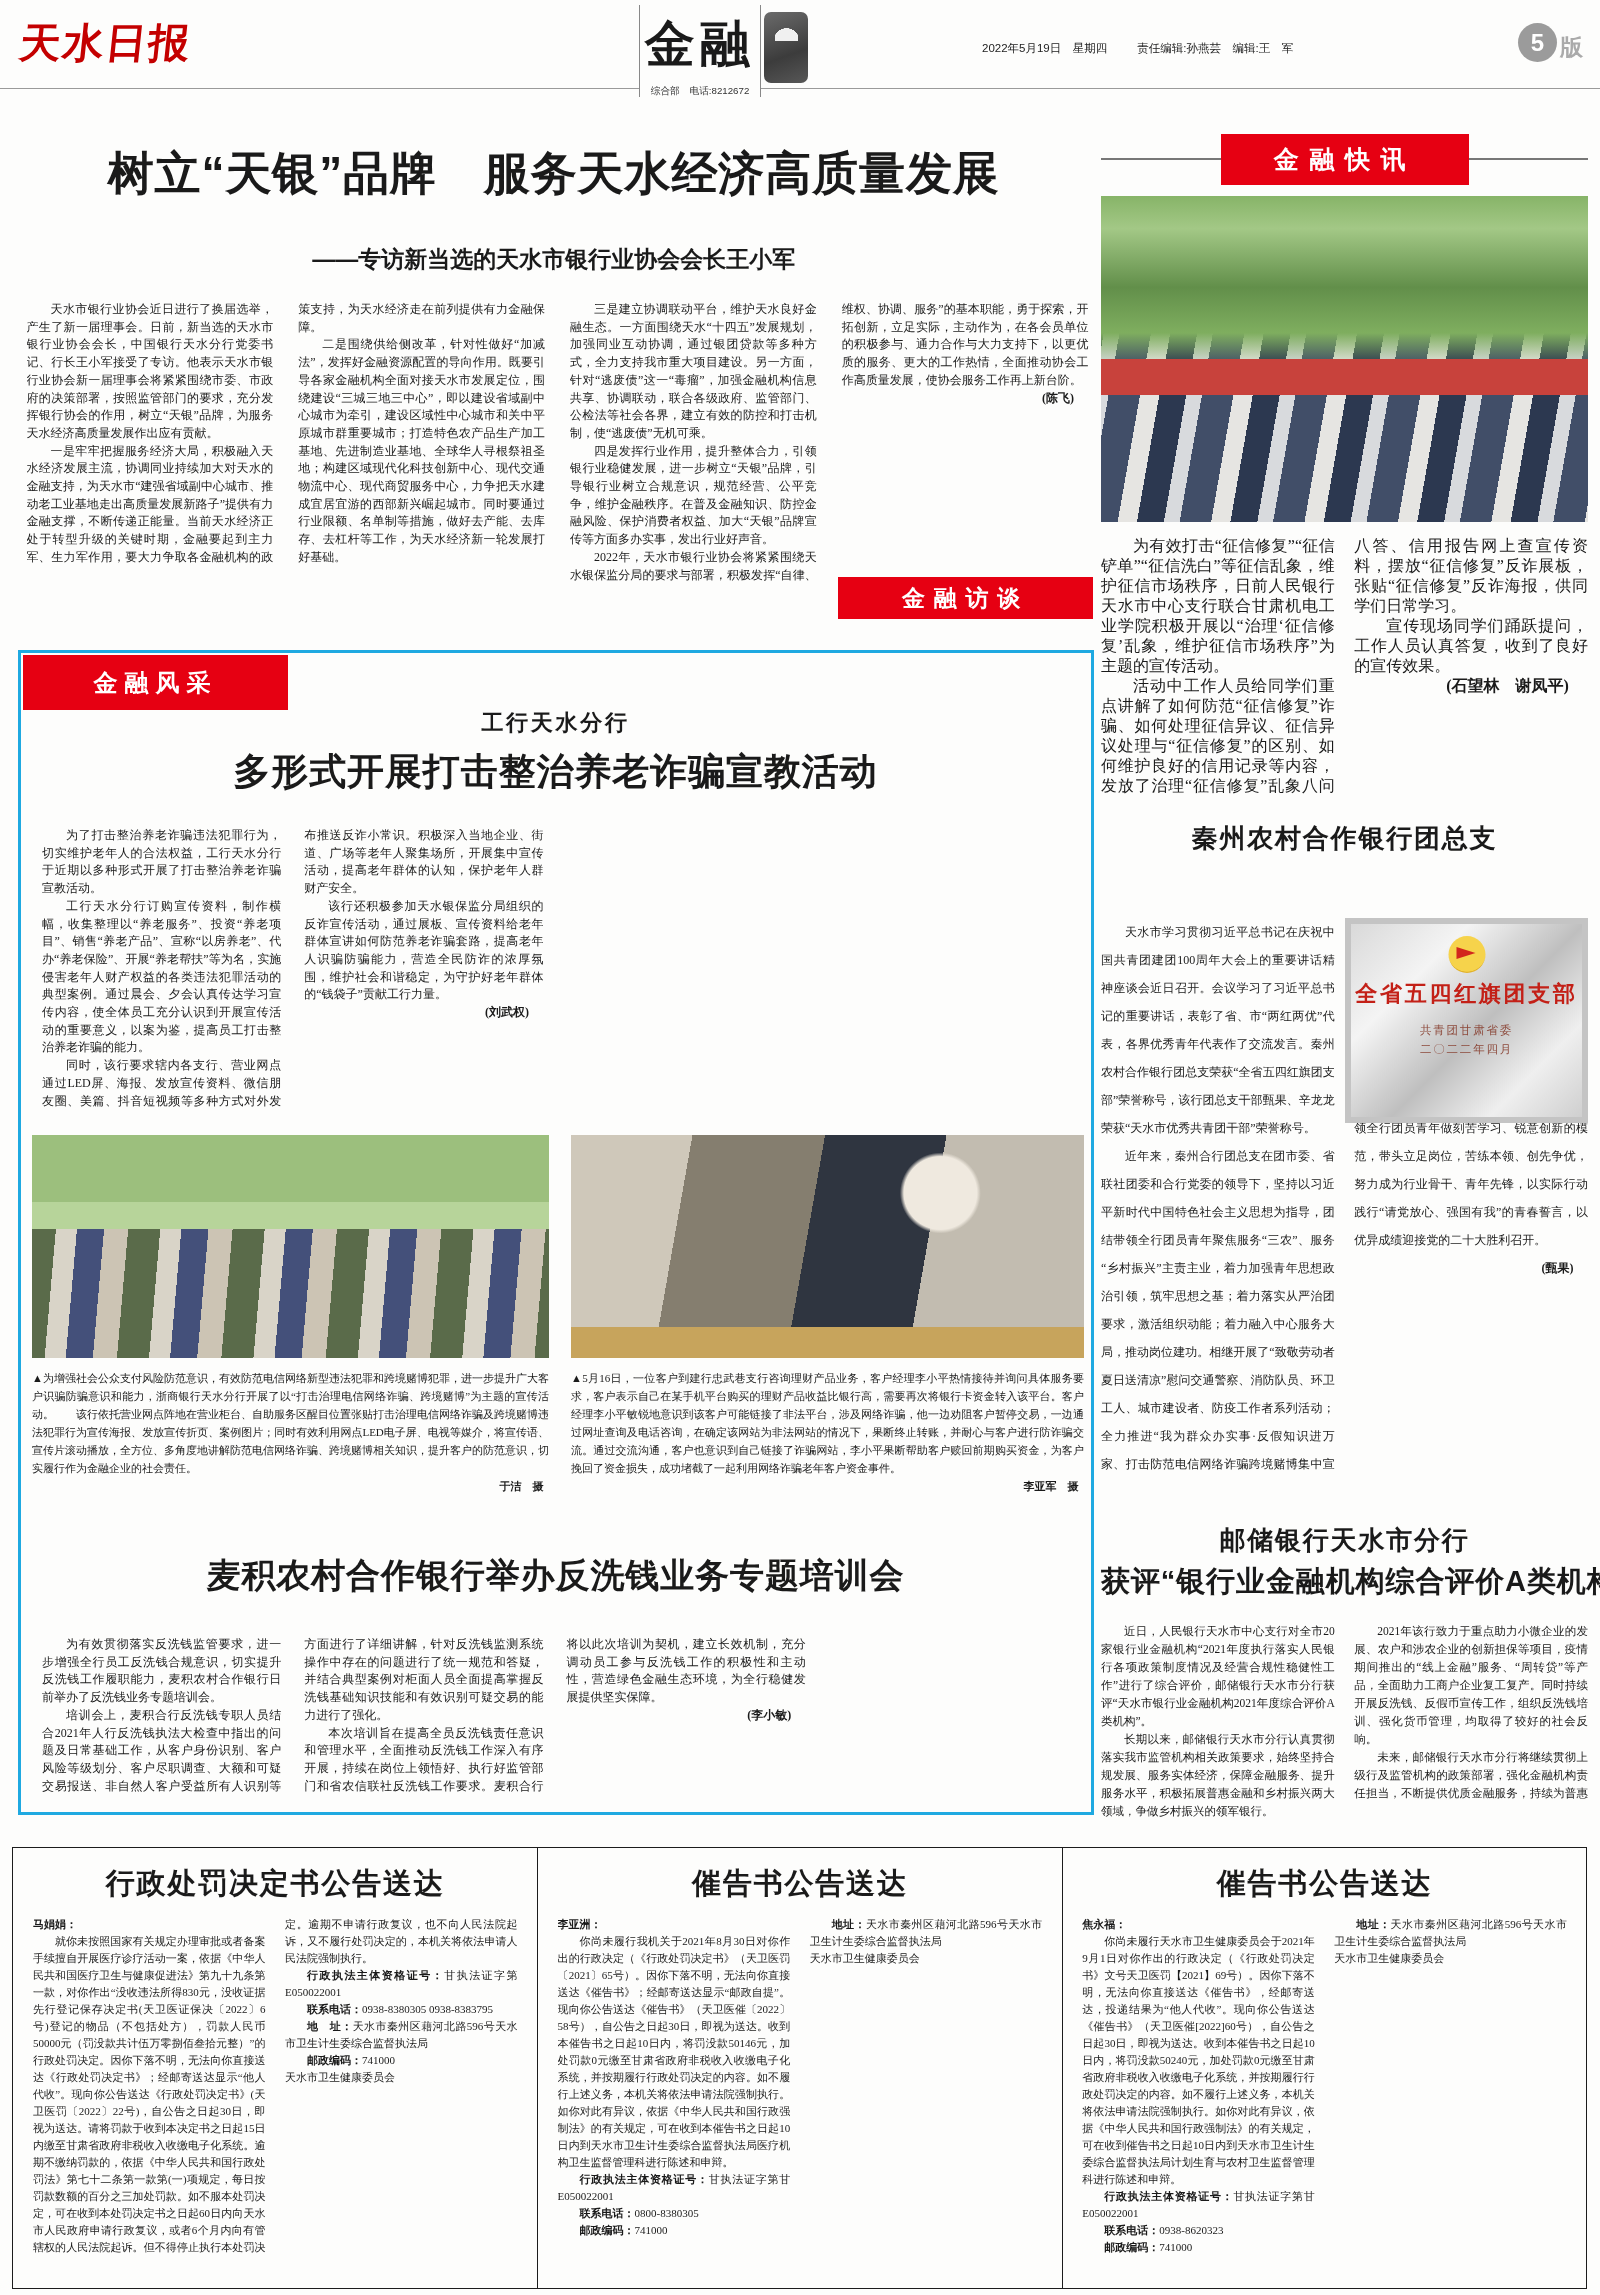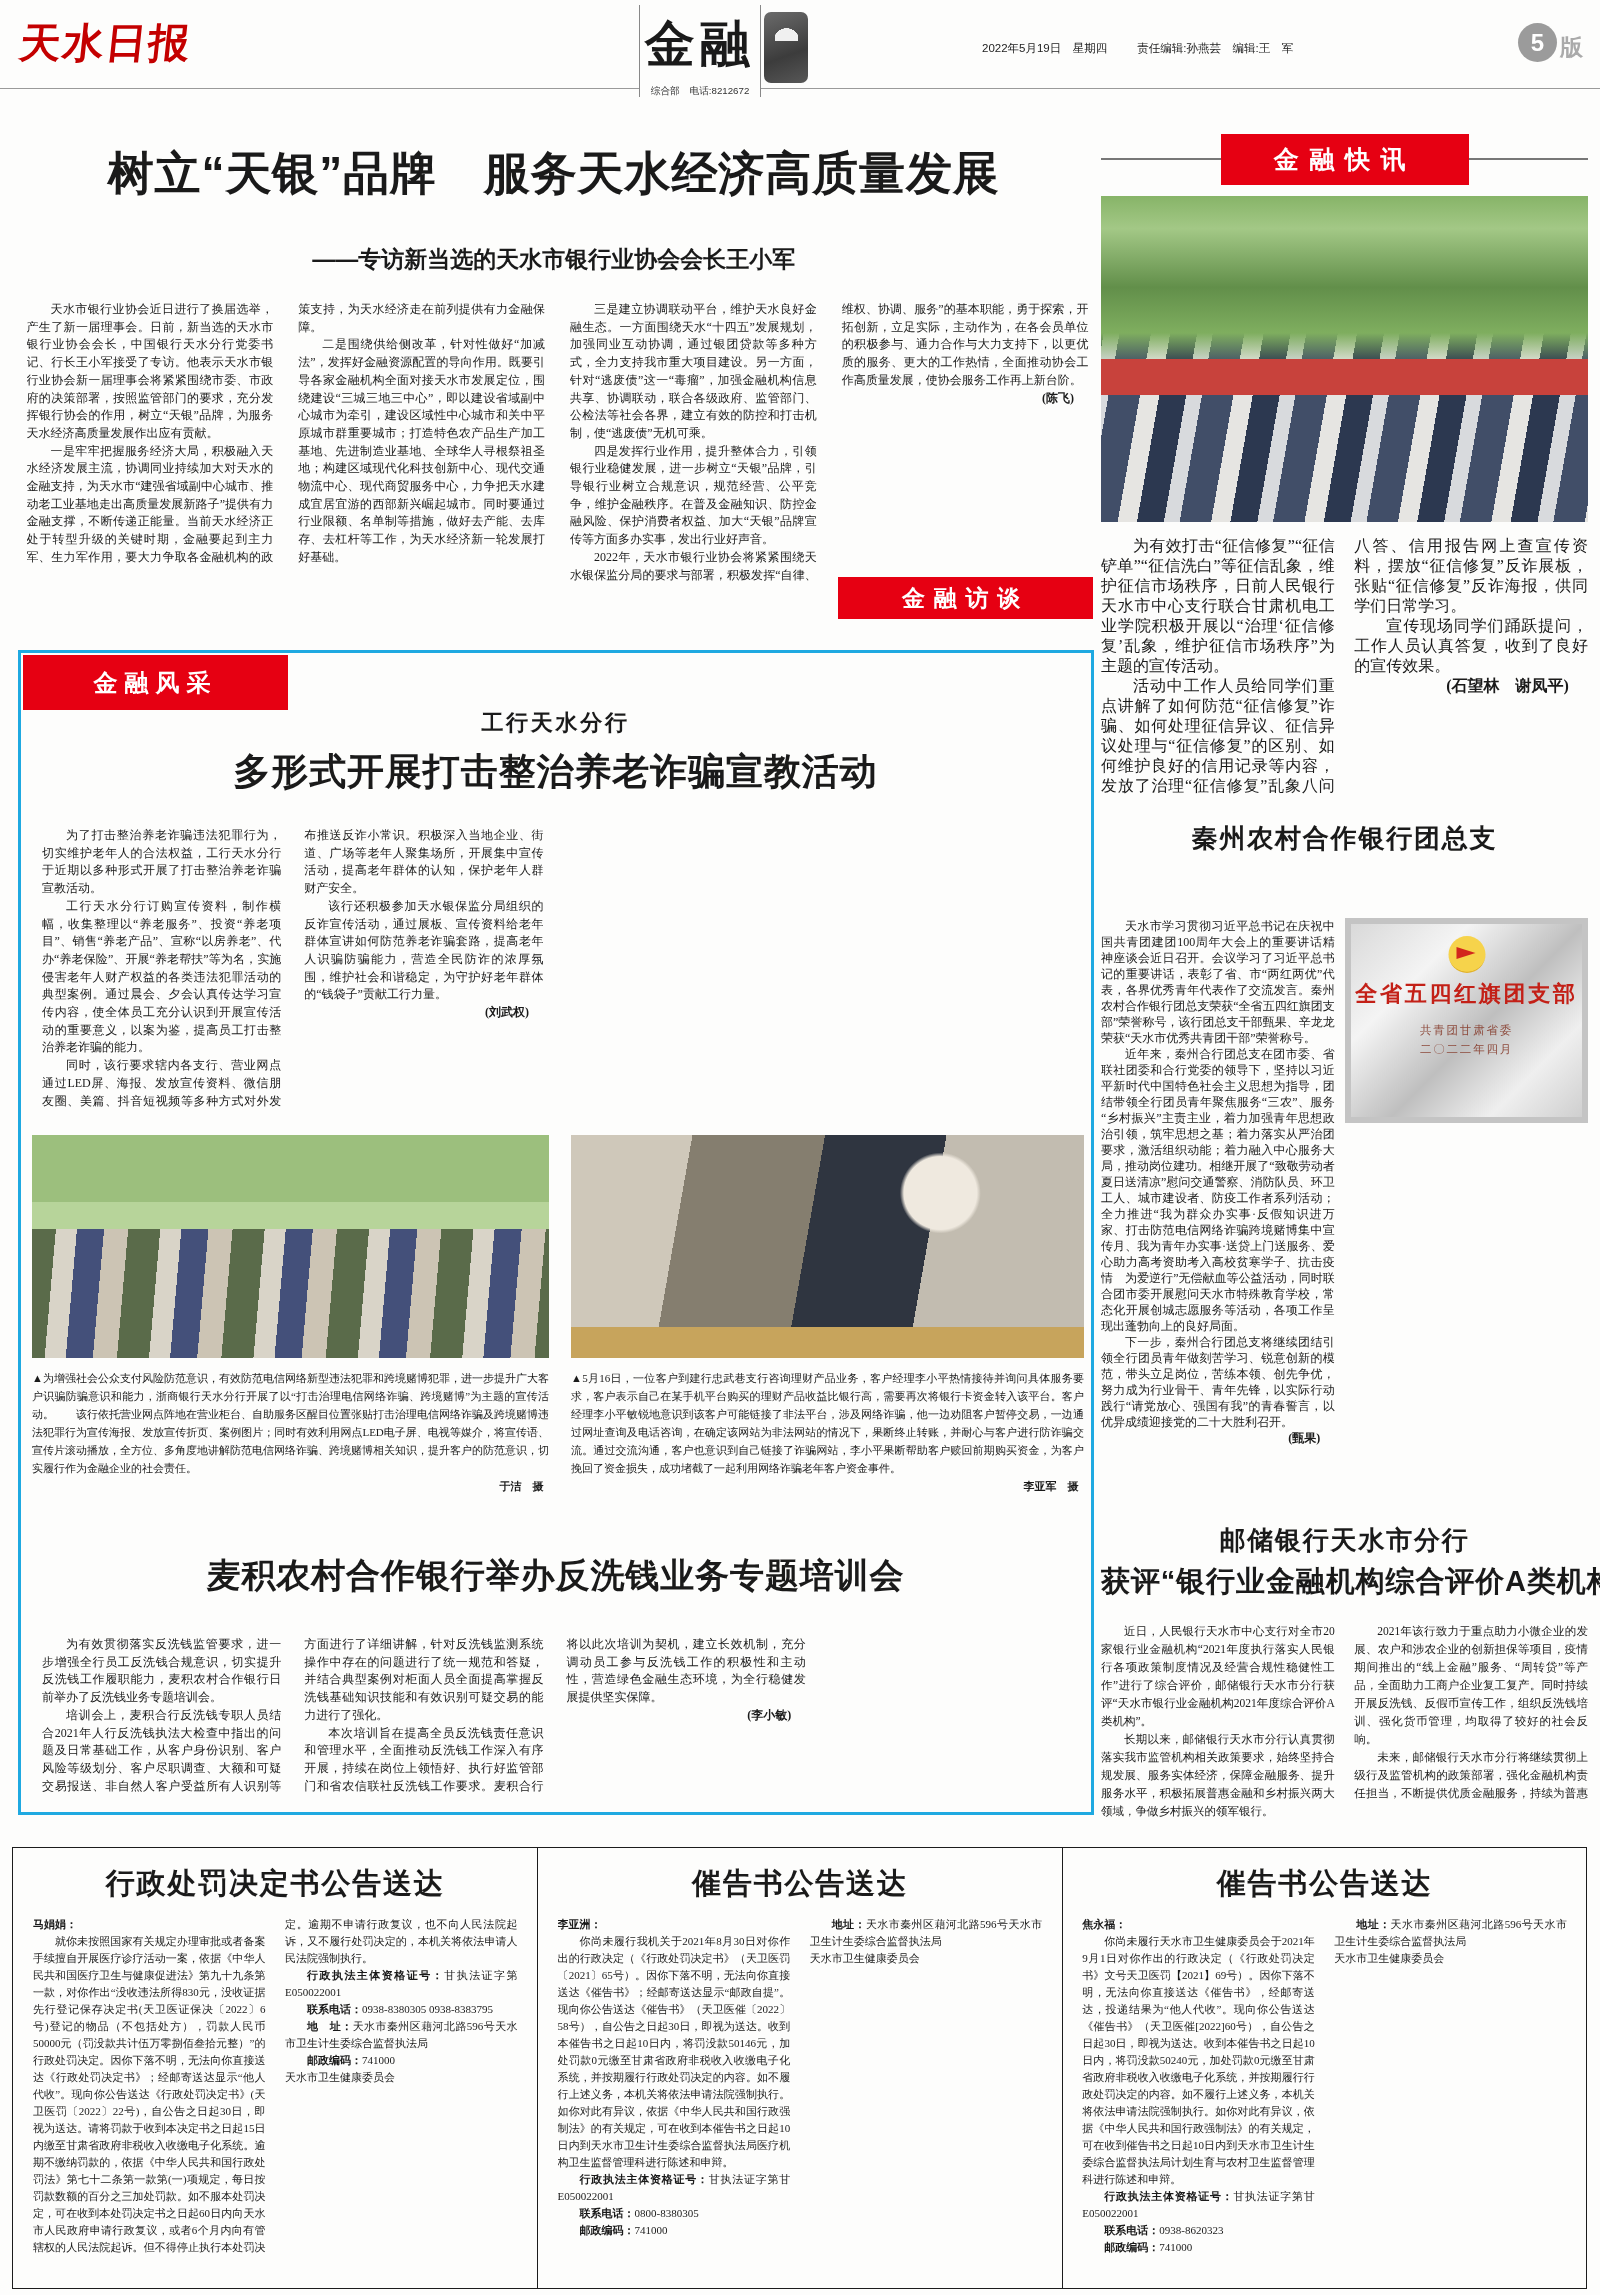--- a/index.html
+++ b/index.html
@@ -134,21 +134,21 @@
 
   <div class="abs cols serif jc" style="left:1101px;top:536px;width:487px;height:267px;columns:2;column-gap:19.5px;font-size:16px;line-height:20px;">
     <p>为有效打击“征信修复”“征信铲单”“征信洗白”等征信乱象，维护征信市场秩序，日前人民银行天水市中心支行联合甘肃机电工业学院积极开展以“治理‘征信修复’乱象，维护征信市场秩序”为主题的宣传活动。</p>
     <p>活动中工作人员给同学们重点讲解了如何防范“征信修复”诈骗、如何处理征信异议、征信异议处理与“征信修复”的区别、如何维护良好的信用记录等内容，发放了治理“征信修复”乱象八问八答、信用报告网上查宣传资料，摆放“征信修复”反诈展板，张贴“征信修复”反诈海报，供同学们日常学习。</p>
     <p>宣传现场同学们踊跃提问，工作人员认真答复，收到了良好的宣传效果。</p>
     <p class="byline">(石望林　谢凤平)</p>
   </div>
 
   <div class="abs center" style="left:1101px;top:821px;width:487px;font-size:26px;font-weight:600;letter-spacing:1.8px;">秦州农村合作银行团总支</div>
 
-  <div class="abs cols serif jc" style="left:1101px;top:918px;width:487px;height:586px;columns:2;column-gap:19.5px;font-size:12px;line-height:16px;">
+  <div class="abs cols serif jc" style="left:1101px;top:918px;width:487px;height:586px;columns:2;column-gap:19.5px;font-size:12px;line-height:28px;">
     <p>天水市学习贯彻习近平总书记在庆祝中国共青团建团100周年大会上的重要讲话精神座谈会近日召开。会议学习了习近平总书记的重要讲话，表彰了省、市“两红两优”代表，各界优秀青年代表作了交流发言。秦州农村合作银行团总支荣获“全省五四红旗团支部”荣誉称号，该行团总支干部甄果、辛龙龙荣获“天水市优秀共青团干部”荣誉称号。</p>
     <p>近年来，秦州合行团总支在团市委、省联社团委和合行党委的领导下，坚持以习近平新时代中国特色社会主义思想为指导，团结带领全行团员青年聚焦服务“三农”、服务“乡村振兴”主责主业，着力加强青年思想政治引领，筑牢思想之基；着力落实从严治团要求，激活组织动能；着力融入中心服务大局，推动岗位建功。相继开展了“致敬劳动者　夏日送清凉”慰问交通警察、消防队员、环卫工人、城市建设者、防疫工作者系列活动；全力推进“我为群众办实事·反假知识进万家、打击防范电信网络诈骗跨境赌博集中宣传月、我为青年办实事·送贷上门送服务、爱心助力高考资助考入高校贫寒学子、抗击疫情　为爱逆行”无偿献血等公益活动，同时联合团市委开展慰问天水市特殊教育学校，常态化开展创城志愿服务等活动，各项工作呈现出蓬勃向上的良好局面。</p>
     <p>下一步，秦州合行团总支将继续团结引领全行团员青年做刻苦学习、锐意创新的模范，带头立足岗位，苦练本领、创先争优，努力成为行业骨干、青年先锋，以实际行动践行“请党放心、强国有我”的青春誓言，以优异成绩迎接党的二十大胜利召开。</p>
     <p class="byline">(甄果)</p>
   </div>
 
   <div class="abs plaque" style="left:1345px;top:918px;width:243px;height:205px;">
     <div class="emblem"></div>
     <div class="plaque-title">全省五四红旗团支部</div>
     <div class="plaque-sub">共青团甘肃省委</div>

